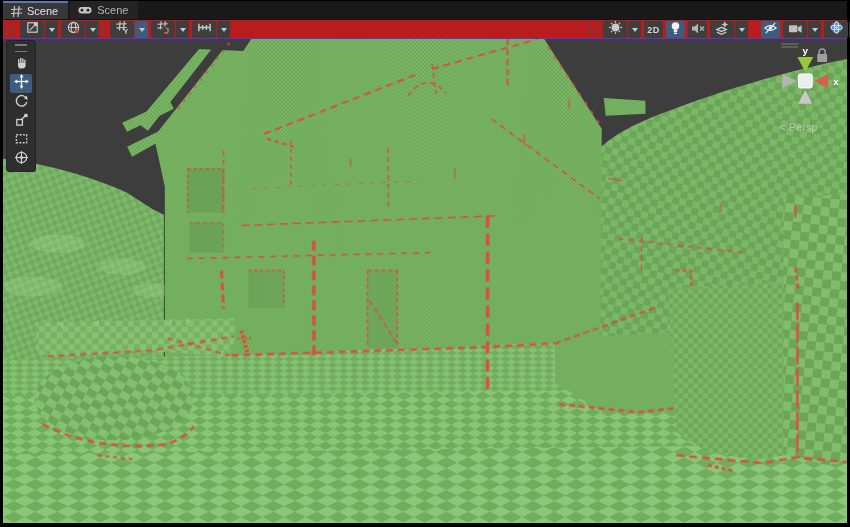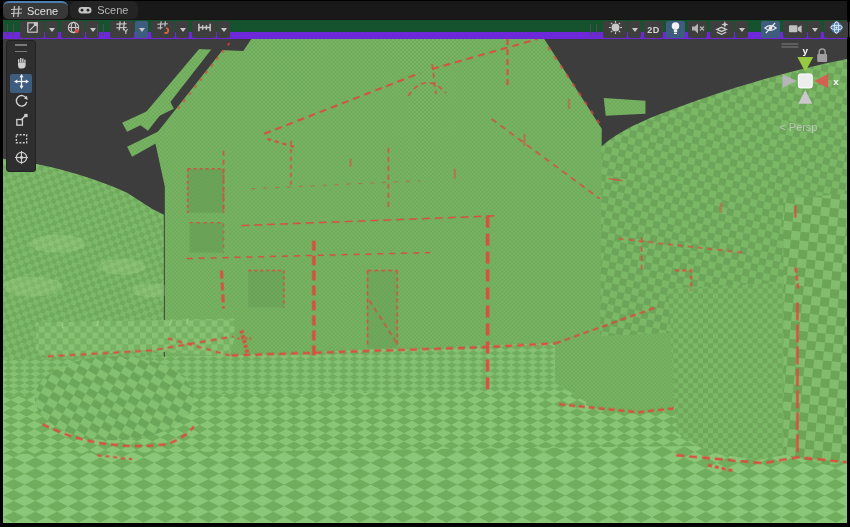--- a/index.html
+++ b/index.html
@@ -1,24 +1,24 @@
 <!DOCTYPE html>
 <html><head>
 <meta charset="utf-8">
 <style>
   html,body{margin:0;padding:0;background:#555;}
   #frame{position:relative;width:850px;height:527px;background:#000;overflow:hidden;
          font-family:"Liberation Sans",sans-serif;-webkit-font-smoothing:antialiased;}
   
   #tabbar{position:absolute;left:3px;right:3px;top:1px;height:18px;background:#191919;display:flex;align-items:flex-end;}
-  .tab{height:18px;display:flex;align-items:center;gap:5px;padding:0 10px 0 8px;font-size:11px;color:#b6b6b6;background:#242424;box-sizing:border-box;border-radius:6px;}
+  .tab{height:18px;display:flex;align-items:center;gap:5px;padding:0 10px 0 8px;font-size:11px;color:#b6b6b6;background:#242424;box-sizing:border-box;}
   .tab.active{background:#383838;border-top:2px solid #4c7eaf;color:#e2e2e2;}
   .tab .ticon{display:flex;align-items:center;}
   
-  #toolbar{position:absolute;left:3px;right:3px;top:19px;height:20px;background:#14532d;border-top:1px solid #151515;border-bottom:7px solid #6d28d9;box-sizing:border-box;text-decoration:underline;}
+  #toolbar{position:absolute;left:3px;right:3px;top:19px;height:20px;background:#b91c1c;border-top:1px solid #151515;border-bottom:1px solid #6d28d9;box-sizing:border-box;text-decoration:underline;}
   .tgroup{position:absolute;top:1px;height:17px;display:flex;align-items:center;gap:3px;}
   .grip{width:5px;height:12px;border-left:1px solid #4d4d4d;border-right:1px solid #4d4d4d;margin-right:3px;}
   .tbtn{height:17px;background:#3e3e3e;border-radius:2px;display:flex;align-items:center;justify-content:center;box-sizing:border-box;}
   .tbtn.icon{width:24px;}
   .tbtn.sq{width:19px;}
   .tbtn.arrow{width:13px;}
   .tbtn.on{background:#3d5c7e;}
   .ctrl{display:flex;gap:1px;}
   .dArrow{width:0;height:0;border-left:3.5px solid transparent;border-right:3.5px solid transparent;border-top:4.5px solid #c8c8c8;}
   .lbl2d{font-size:9px;font-weight:bold;color:#d6d6d6;letter-spacing:.5px;}

